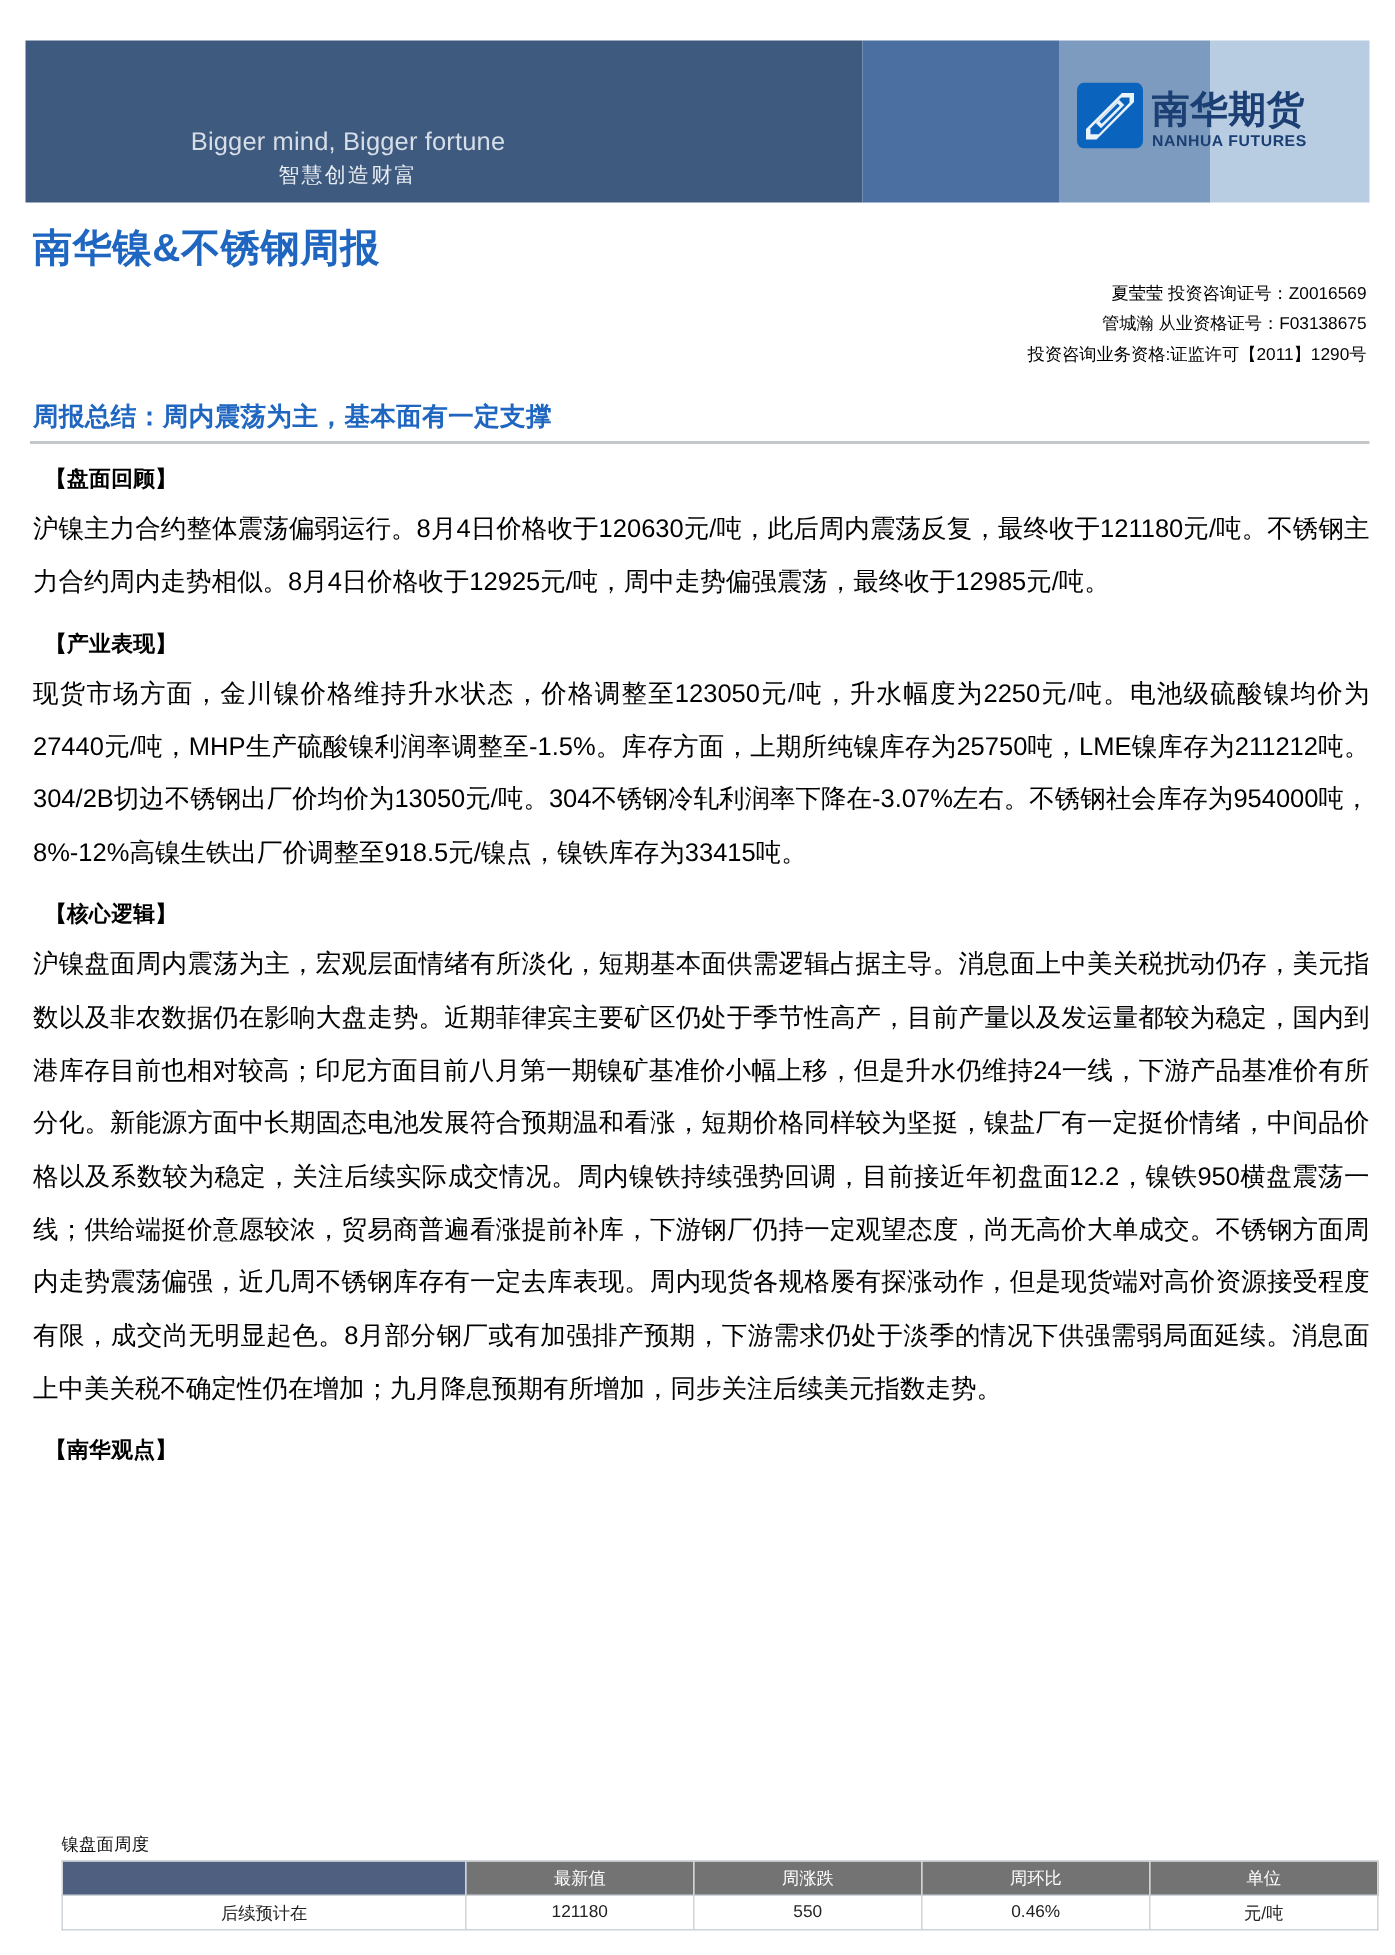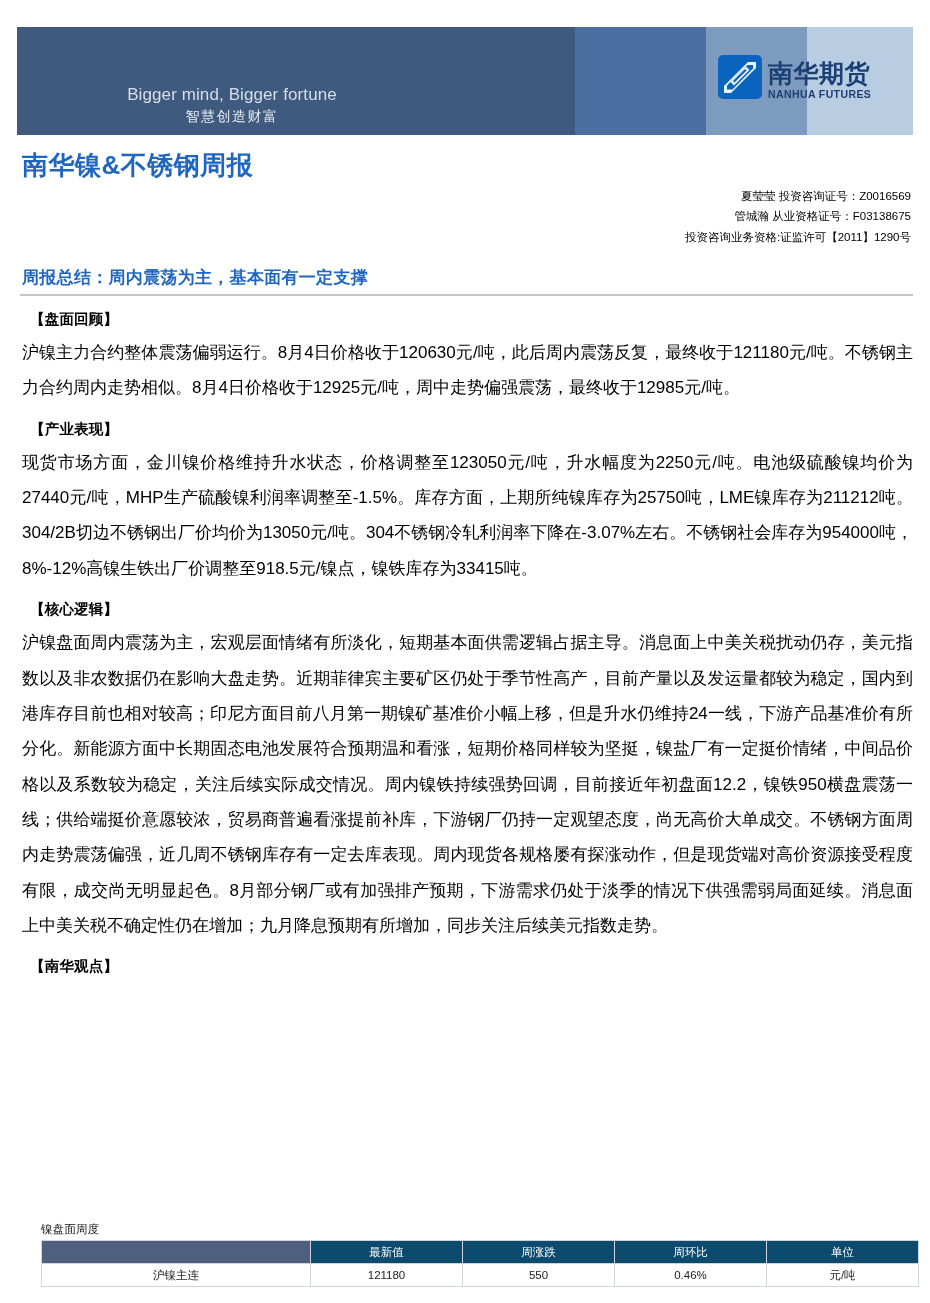--- a/index.html
+++ b/index.html
@@ -169,21 +169,21 @@
   }
   table.data th,
   table.data td {
     border: 1px solid #cfd4da;
     height: 22px;
     font-size: 11.5px;
     text-align: center;
     padding: 0;
   }
   table.data thead th {
-    background: #0c4a6e;
+    background: #737373;
     color: #ffffff;
     font-weight: 400;
   }
   table.data thead th.blank { background: #4f5f7f; }
   table.data tbody td {
     background: #ffffff;
     color: #222;
   }
   .col-name { width: 268px; }
   .col-val  { width: 151px; }
@@ -250,21 +250,21 @@
       <tr>
         <th class="blank col-name"></th>
         <th class="col-val">最新值</th>
         <th class="col-val">周涨跌</th>
         <th class="col-val">周环比</th>
         <th class="col-val">单位</th>
       </tr>
     </thead>
     <tbody>
       <tr>
-        <td>沪镍主连</td>
+        <td>后续预计在</td>
         <td>121180</td>
         <td>550</td>
         <td>0.46%</td>
         <td>元/吨</td>
       </tr>
     </tbody>
   </table>
 </div>
 
 </body></html>

